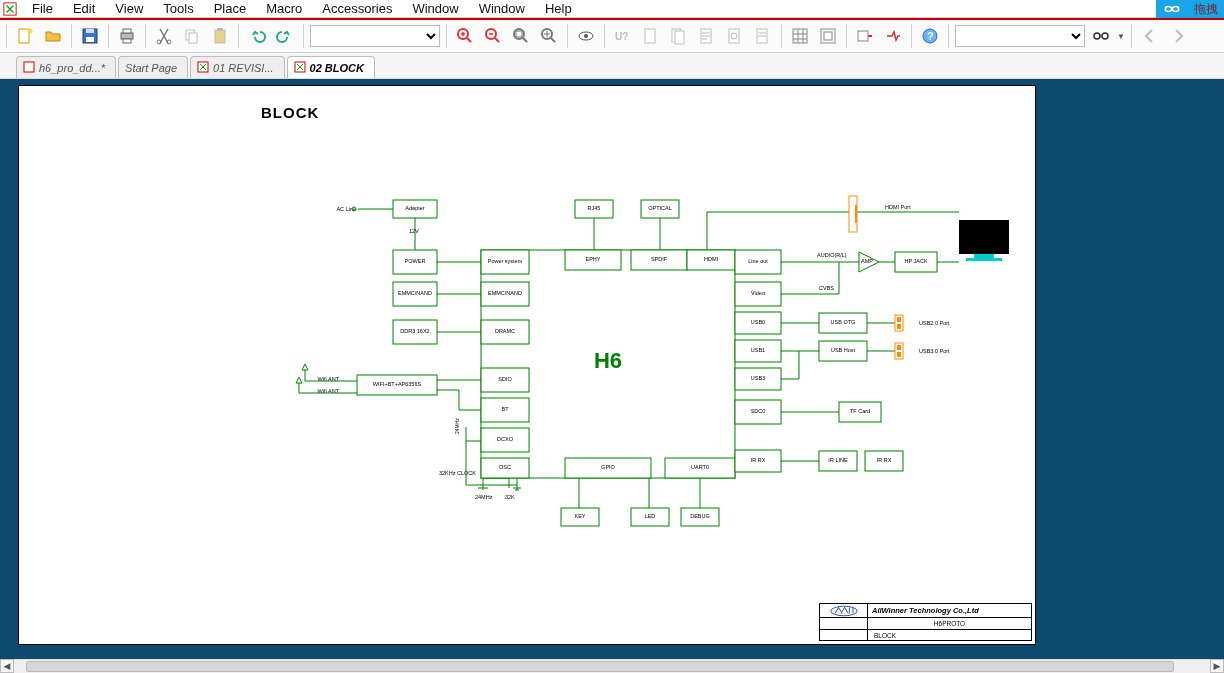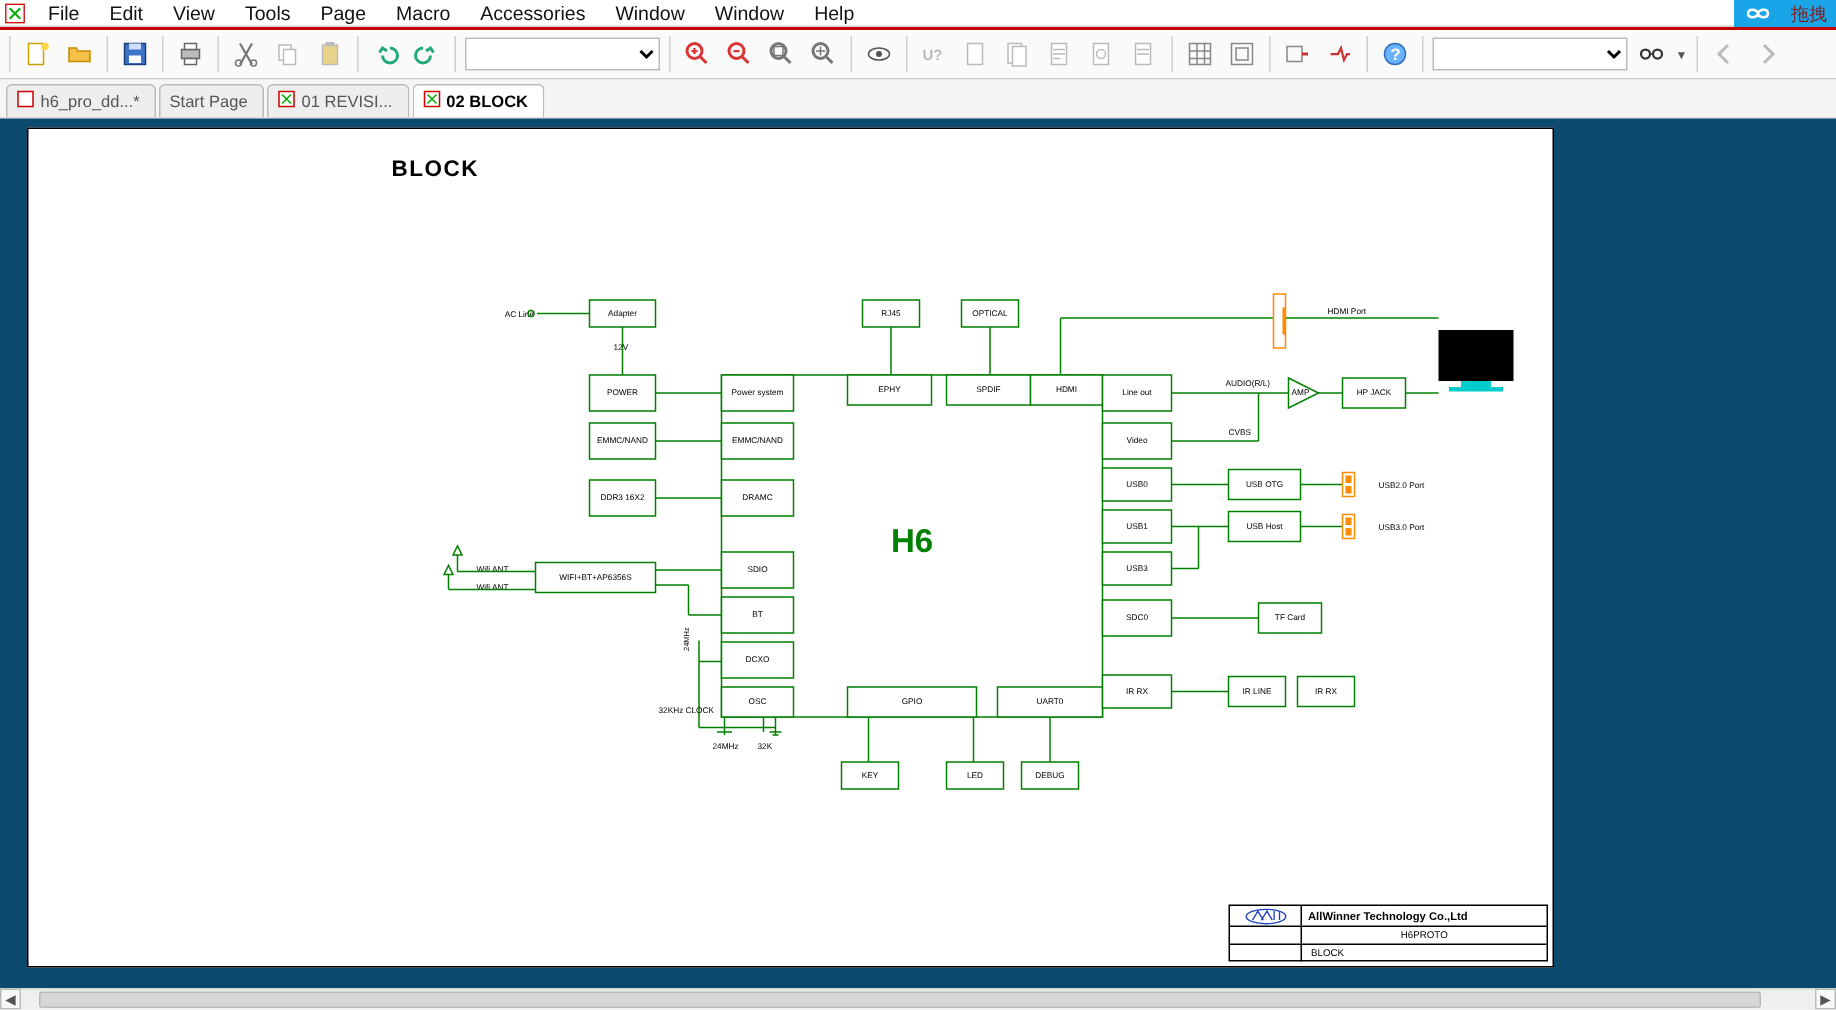--- a/index.html
+++ b/index.html
@@ -76,23 +76,24 @@
     font-size: 11px; min-width: 130px;
   }
   .toolbar .dropdown.wide { min-width: 130px; }
   .toolbar .binocular { color:#333; }
 
   
   .tabstrip {
     height: 26px;
     background: #f5f5f5;
     display: flex; align-items: flex-end;
-    padding-left: 4px;
+    padding-left: 16px;
     gap: 2px;
     border-bottom: 1px solid #ddd;
+    font-style: italic;
   }
   .tab {
     height: 22px;
     display: flex; align-items: center;
     gap: 4px;
     padding: 0 10px 0 6px;
     font-size: 11px;
     background: #fff;
     border: 1px solid #bbb;
     border-bottom: none;
@@ -140,21 +141,21 @@
   .title-block .row1 {
     display:flex; height:14px; border-bottom:1px solid #000;
   }
   .title-block .logo {
     width:48px; border-right:1px solid #000;
     display:flex; align-items:center; justify-content:center;
   }
   .title-block .logo svg { width: 34px; height: 12px; }
   .title-block .company {
     flex:1; display:flex; align-items:center; padding-left:4px;
-    font-weight:bold; font-size: 7.5px;
+    font-style: italic; font-weight:bold; font-size: 7.5px;
   }
   .title-block .row2 {
     display:flex; height:12px; border-bottom:1px solid #000;
   }
   .title-block .row2 .l {
     width:48px; border-right:1px solid #000;
   }
   .title-block .row2 .r {
     flex:1; display:flex; align-items:center; justify-content:center;
     font-size: 6.5px;
@@ -191,21 +192,21 @@
   <span class="app-icon">
     <svg viewBox="0 0 16 16">
         <rect x="1" y="1" width="14" height="14" fill="#fff" stroke="#c00"></rect>
         <path d="M4 4 L12 12 M12 4 L4 12" stroke="#0a0" stroke-width="1.5"></path>
       </svg>
   </span>
   <span class="item"><span>File</span></span>
   <span class="item"><span>Edit</span></span>
   <span class="item"><span>View</span></span>
   <span class="item"><span>Tools</span></span>
-  <span class="item"><span>Page</span></span>
+  <span class="item"><span>Place</span></span>
   <span class="item"><span>Macro</span></span>
   <span class="item"><span>Accessories</span></span>
   <span class="item"><span>Window</span></span>
   <span class="item"><span>Window</span></span>
   <span class="item"><span>Help</span></span>
 
   <div class="screenshot-tag">
     <span class="infinity">
       <svg viewBox="0 0 40 20">
           <path d="M8 10 C8 4,18 4,20 10 C22 16,32 16,32 10 C32 4,22 4,20 10 C18 16,8 16,8 10 Z" fill="none" stroke="#fff" stroke-width="3"></path>

